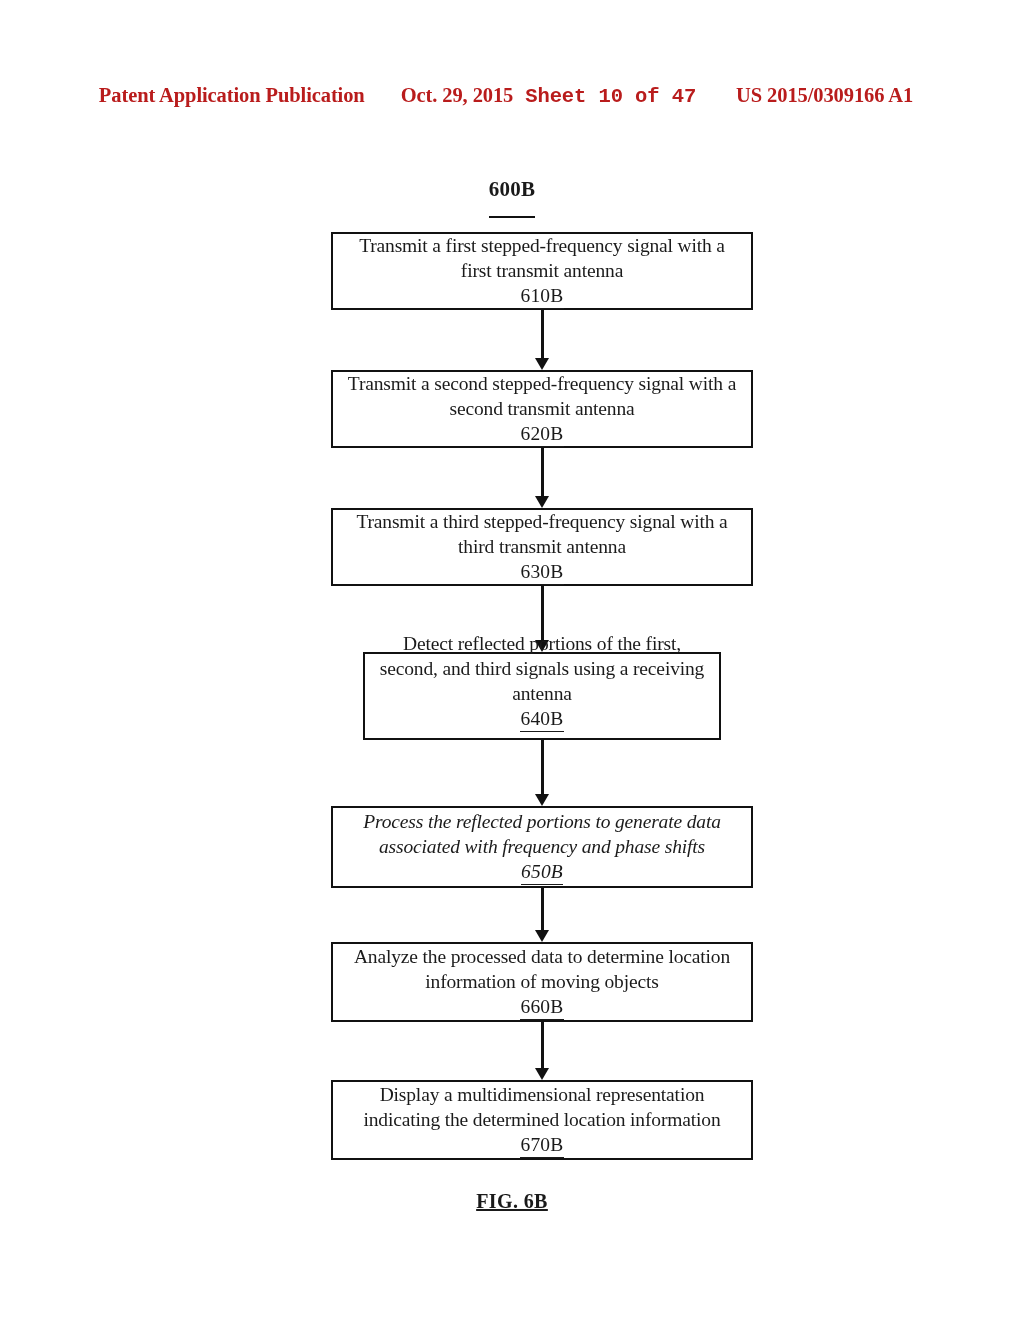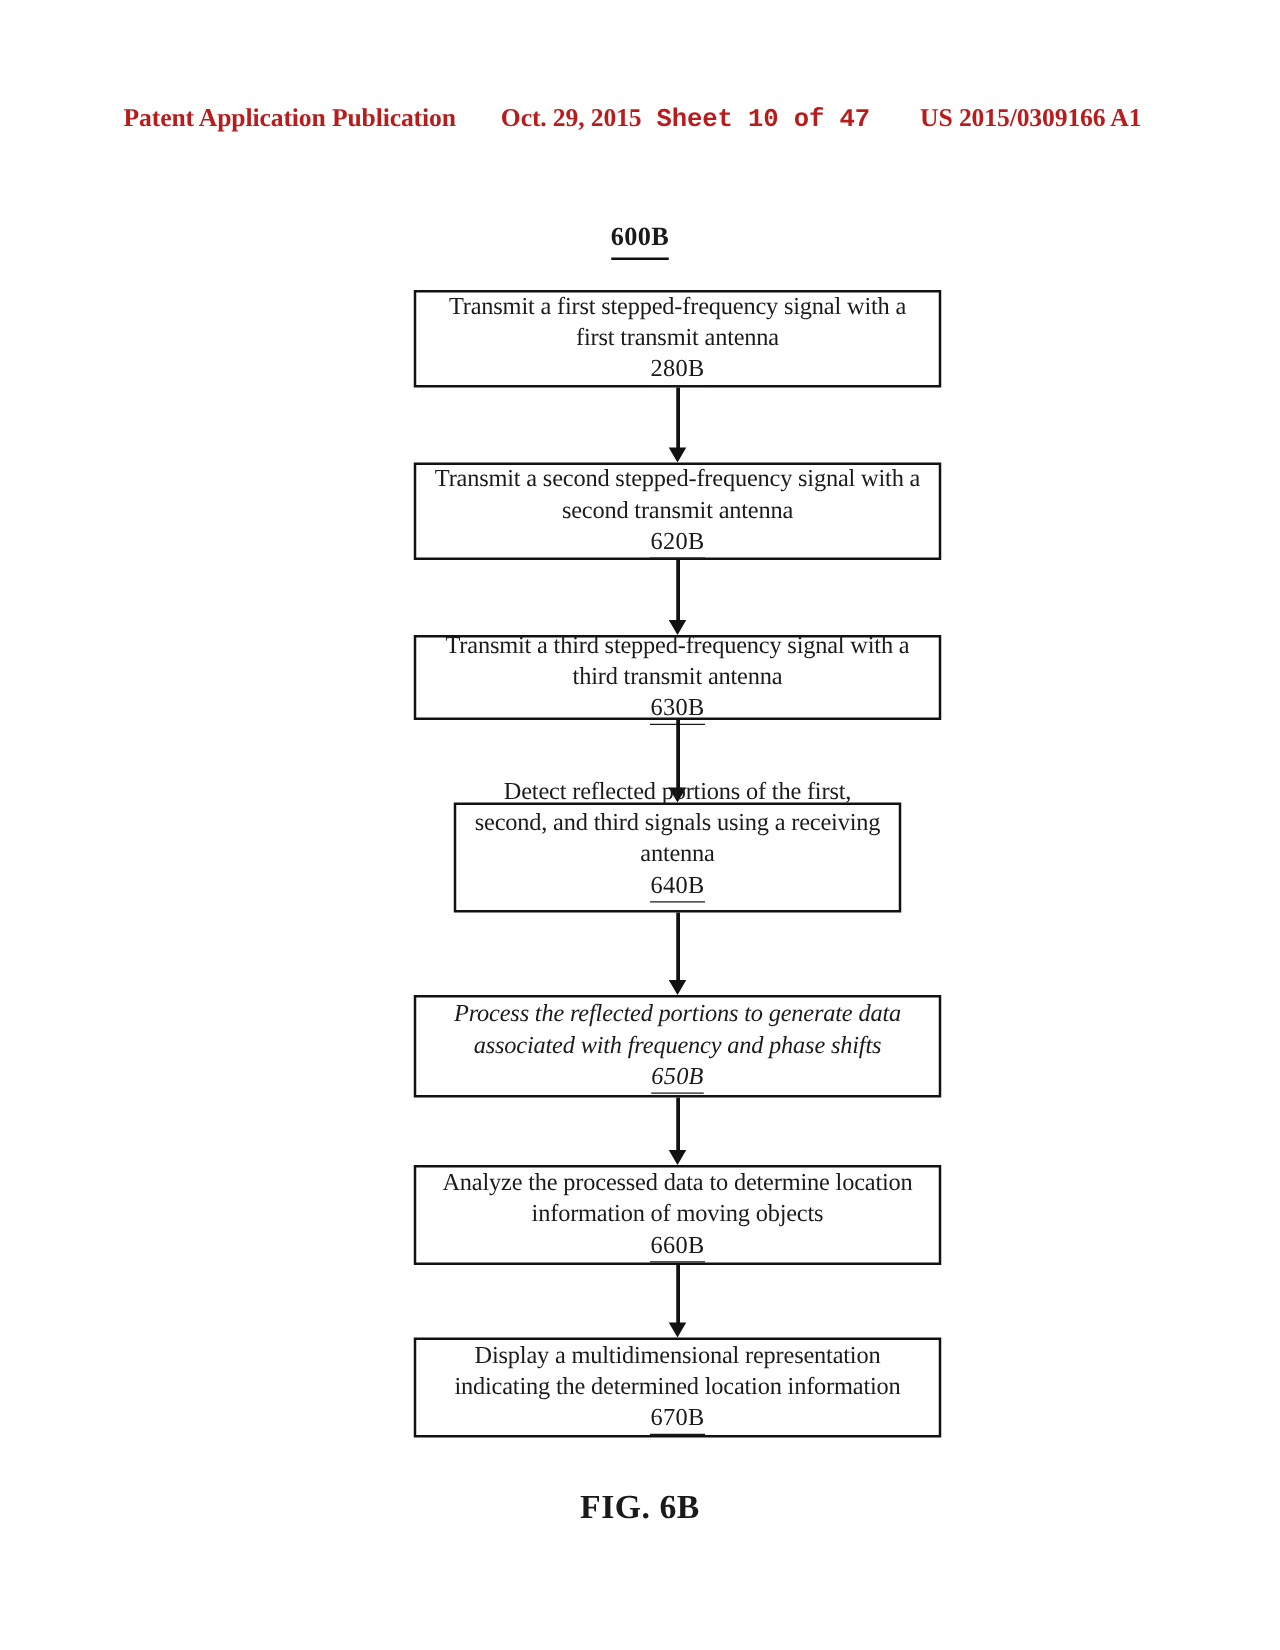--- a/index.html
+++ b/index.html
@@ -43,21 +43,21 @@
     top: 177px;
     left: 0;
     width: 1024px;
     text-align: center;
     font-weight: bold;
     font-size: 21px;
     letter-spacing: 0.3px;
   }
   .fig-id span {
     border-bottom: 2px solid #111;
-    padding-bottom: 5px;
+    padding-bottom: 15px;
   }
 
   
   .flow {
     position: absolute;
     top: 232px;
     left: 0;
     width: 1024px;
     margin-left: 30px;
   }
@@ -115,56 +115,57 @@
   }
 
   
   .fig-caption {
     position: absolute;
     top: 1190px;
     left: 0;
     width: 1024px;
     text-align: center;
     font-weight: bold;
-    font-size: 27px;
+    font-size: 20px;
     letter-spacing: 0.4px;
+    text-decoration: underline;
   }
 </style>
 </head>
 <body>
 
 <div class="page-header">
   <span class="hdr-pub">Patent Application Publication</span>
   <span class="hdr-date">Oct. 29, 2015</span>
   <span class="hdr-sheet">Sheet 10 of 47</span>
   <span class="hdr-patno">US 2015/0309166 A1</span>
 </div>
 
 <div class="fig-id">
   <span>600B</span>
 </div>
 
 <div class="flow" id="flow-root">
     <div class="flow-node" style="width: 422px; height: 78px;">
       <div class="node-text">Transmit a first stepped-frequency signal with a first transmit antenna</div>
-      <div class="node-ref">280B</div>
+      <div class="node-ref">610B</div>
     </div>
     <div class="connector" style="height: 60px;">
       <div class="stem" style="height: 50px;"></div>
       <div class="head"></div>
     </div>
     <div class="flow-node" style="width: 422px; height: 78px;">
       <div class="node-text">Transmit a second stepped-frequency signal with a second transmit antenna</div>
       <div class="node-ref">620B</div>
     </div>
     <div class="connector" style="height: 60px;">
       <div class="stem" style="height: 50px;"></div>
       <div class="head"></div>
     </div>
-    <div class="flow-node" style="width: 422px; height: 68px;">
+    <div class="flow-node" style="width: 422px; height: 78px;">
       <div class="node-text">Transmit a third stepped-frequency signal with a third transmit antenna</div>
       <div class="node-ref">630B</div>
     </div>
     <div class="connector" style="height: 66px;">
       <div class="stem" style="height: 56px;"></div>
       <div class="head"></div>
     </div>
     <div class="flow-node" style="width: 358px; height: 88px; justify-content: flex-end;">
       <div class="node-text">Detect reflected portions of the first, second, and third signals using a receiving antenna</div>
       <div class="node-ref">640B</div>

